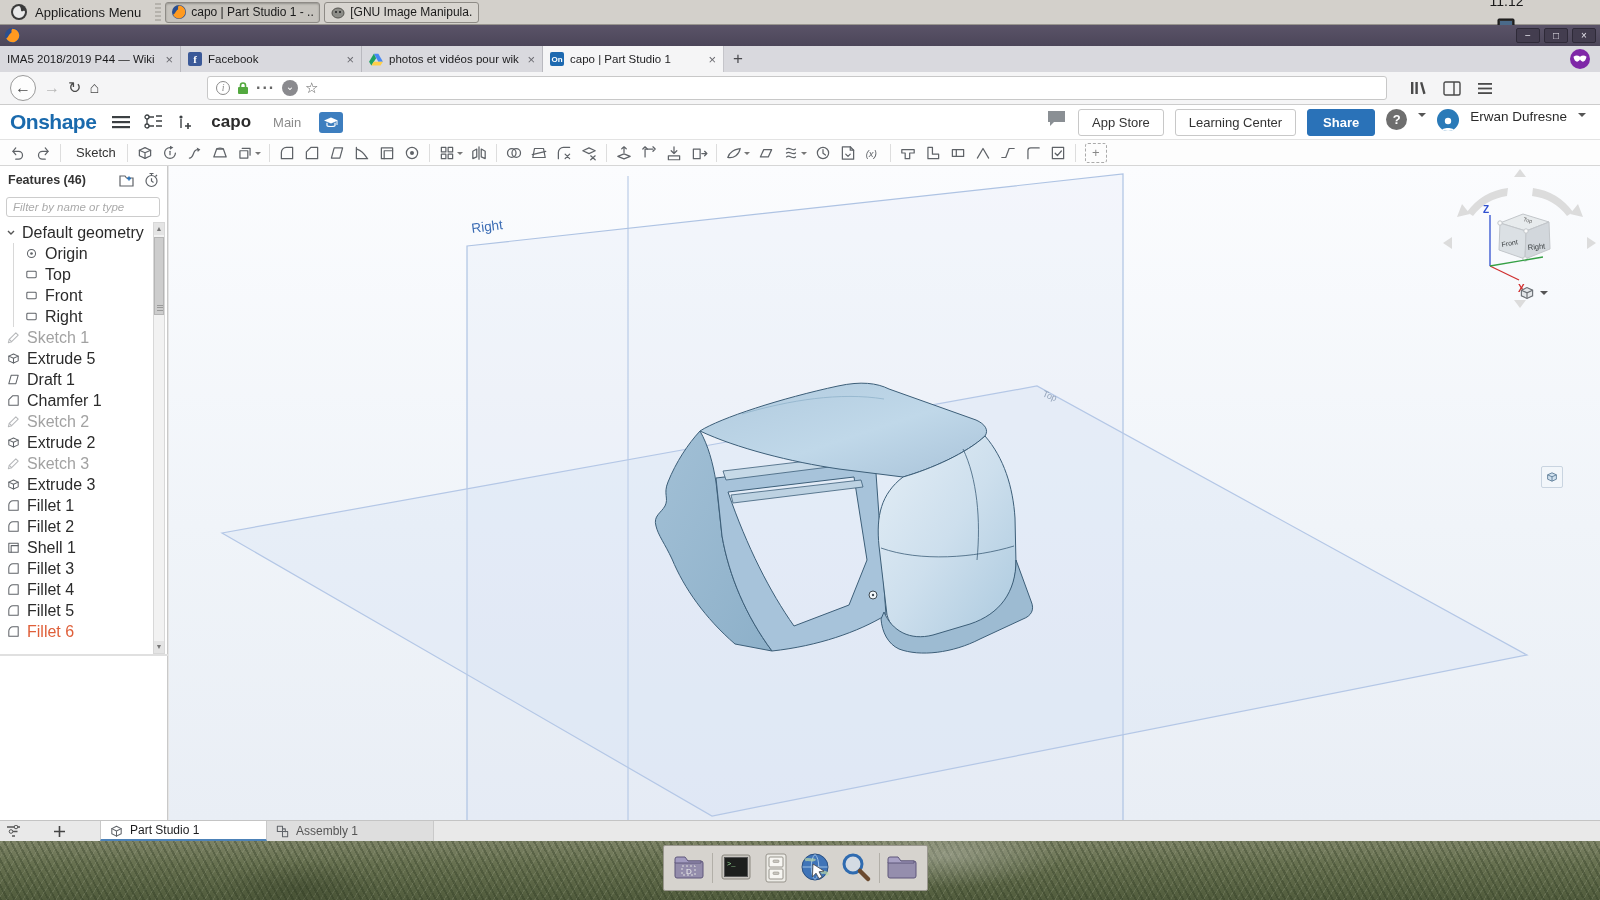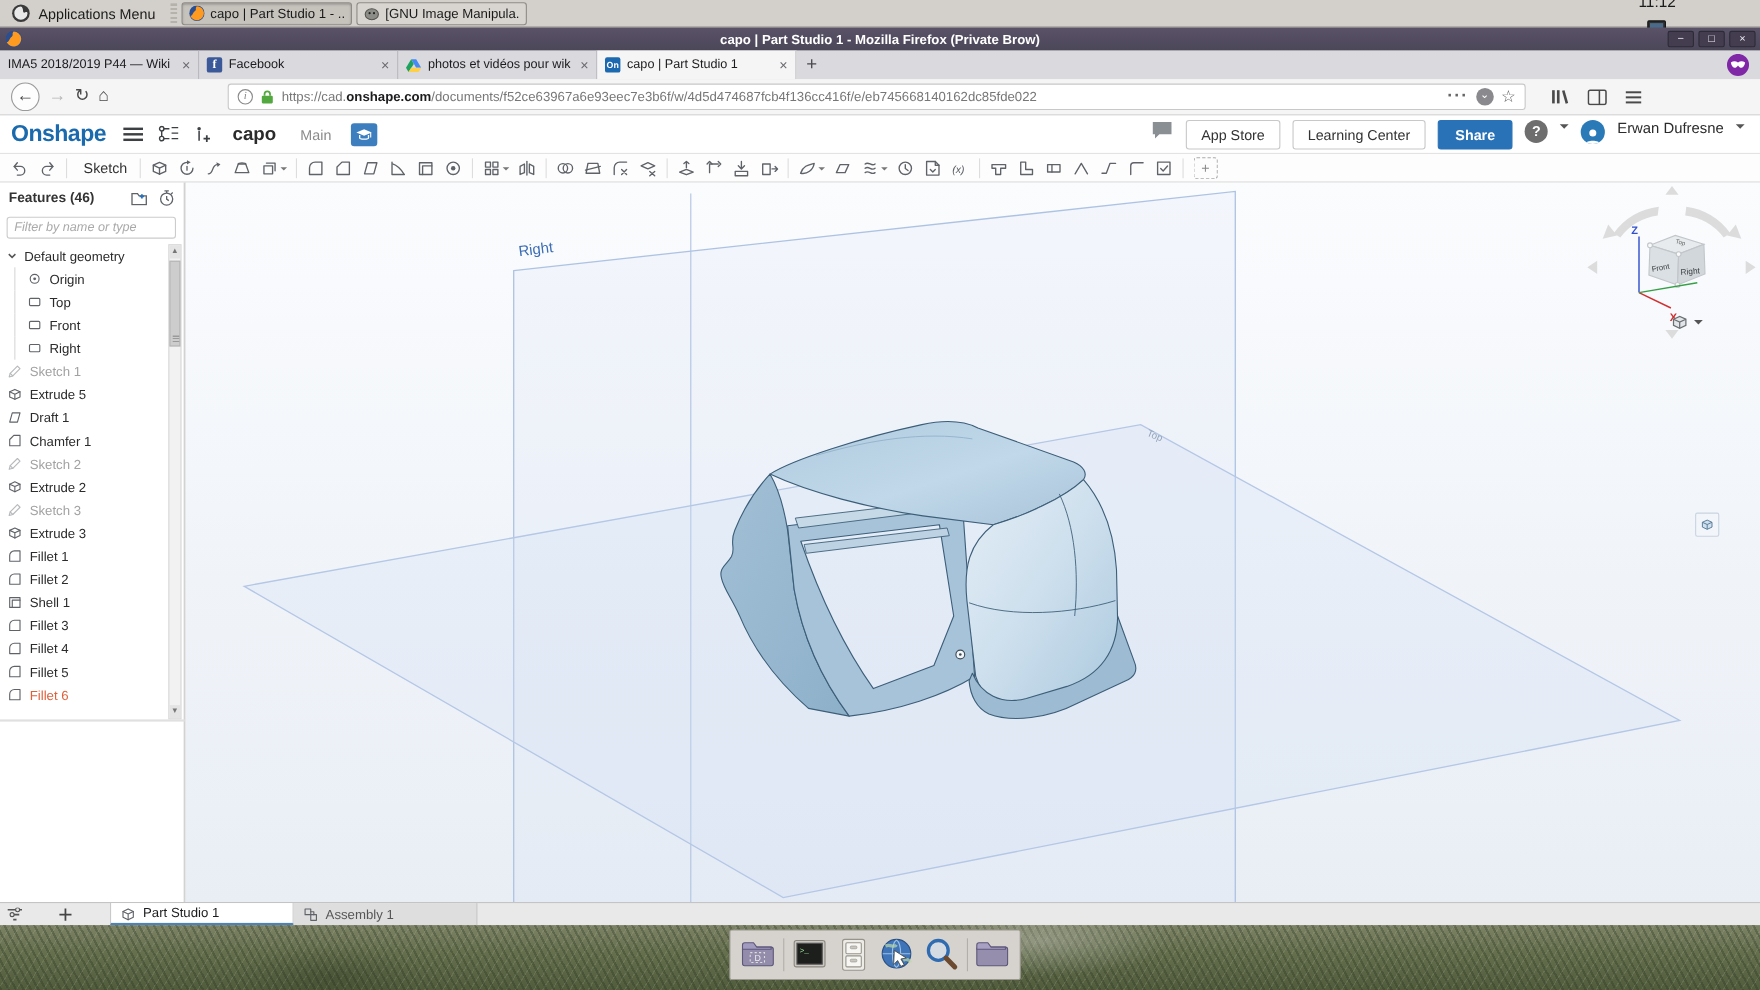--- a/index.html
+++ b/index.html
@@ -104,21 +104,21 @@
   
   .main{position:absolute;left:0;top:166px;width:1600px;height:654px;}
   .features-panel{position:absolute;left:0;top:0;width:168px;height:654px;background:#fff;border-right:1px solid #c9c9c9;}
   .fp-header{position:absolute;left:0;top:6px;width:100%;display:flex;align-items:center;padding:0 8px;}
   .fp-title{font-size:12.5px;font-weight:bold;color:#333;}
   .fp-hicons{margin-left:auto;display:flex;gap:8px;align-items:center;}
   .fp-filter{position:absolute;left:6px;top:31px;width:154px;height:20px;border:1px solid #ccc;border-radius:3px;
              font-family:inherit;font-size:11.5px;font-style:italic;color:#444;padding:0 6px;outline:none;}
   .fp-filter::placeholder{color:#aaa;}
   .fp-tree{position:absolute;left:0;top:56px;width:152px;}
-  .row{position:relative;height:21px;display:flex;align-items:center;gap:6px;font-size:12px;color:#2b2b2b;
+  .row{position:relative;height:21px;display:flex;align-items:center;gap:6px;font-size:16px;color:#2b2b2b;
        padding-left:6px;white-space:nowrap;}
   .row .ficon{width:15px;height:15px;flex:0 0 auto;}
   .row.child{padding-left:24px;}
   .row.child::before{content:"";position:absolute;left:13px;top:0;bottom:0;width:1px;background:#d8d8d8;}
   .row.muted{color:#a2a2a2;}
   .row.muted svg{opacity:.45;}
   .row.error{color:#df5f39;}
   .chev{width:10px;height:10px;flex:0 0 auto;}
   .fp-scroll{position:absolute;right:2px;top:56px;width:12px;height:432px;background:#f2f2f2;border:1px solid #d8d8d8;}
   .sb-btn{position:absolute;left:0;width:10px;height:12px;background:#e4e4e4;color:#777;font-size:7px;text-align:center;line-height:12px;}
@@ -212,21 +212,20 @@
     </div>
   </div>
 
   <div class="ff-titlebar">
     <span class="ff-miniicon">
       <svg width="15" height="15" viewBox="0 0 14 14">
           <circle cx="7" cy="7" r="7" fill="#2a4e8f"></circle>
           <path d="M7 .6a6.4 6.4 0 1 1-6 8.8C2.6 10.2 3.4 6.2 5.3 5 6 4.5 6.3 3.6 6 2.7 6.2 1.4 6.6.8 7 .6z" fill="#ff9a20"></path>
         </svg>
     </span>
-    <span class="ff-title">capo | Part Studio 1 - Mozilla Firefox (Private Brow)</span>
     <span class="winctl">
       <span class="wc">−</span>
       <span class="wc">□</span>
       <span class="wc">×</span>
     </span>
   </div>
 
   <div class="ff-tabbar">
     <div id="ff-tabs" style="display:flex">
         <div class="fftab">
@@ -271,21 +270,20 @@
     <span class="navico fwd">→</span>
     <span class="navico">↻</span>
     <span class="navico">⌂</span>
     <span class="nav-spacer"></span>
     <div class="urlbar">
       <span class="uinfo">i</span>
       <svg width="12" height="14" viewBox="0 0 12 14">
           <rect x="1" y="6" width="10" height="7" rx="1" fill="#53a93f"></rect>
           <path d="M3.5 6V4.5a2.5 2.5 0 0 1 5 0V6" fill="none" stroke="#53a93f" stroke-width="1.6"></path>
         </svg>
-      <div class="urltext"><span class="u1">https://cad.</span><span class="u2">onshape.com</span><span class="u1">/documents/f52ce63967a6e93eec7e3b6f/w/4d5d474687fcb4f136cc416f/e/eb745668140162dc85fde022</span></div>
       <span class="udots">···</span>
       <span class="upocket">⌄</span>
       <span class="ustar">☆</span>
     </div>
     <span class="nav-right">
       <svg width="18" height="16" viewBox="0 0 18 16">
           <rect x="2" y="2" width="2.4" height="12" fill="#4a4a4a"></rect>
           <rect x="6.4" y="2" width="2.4" height="12" fill="#4a4a4a"></rect>
           <path d="M11 2.6l2.3-.6 3.3 11.6-2.3.7z" fill="#4a4a4a"></path>
         </svg>

